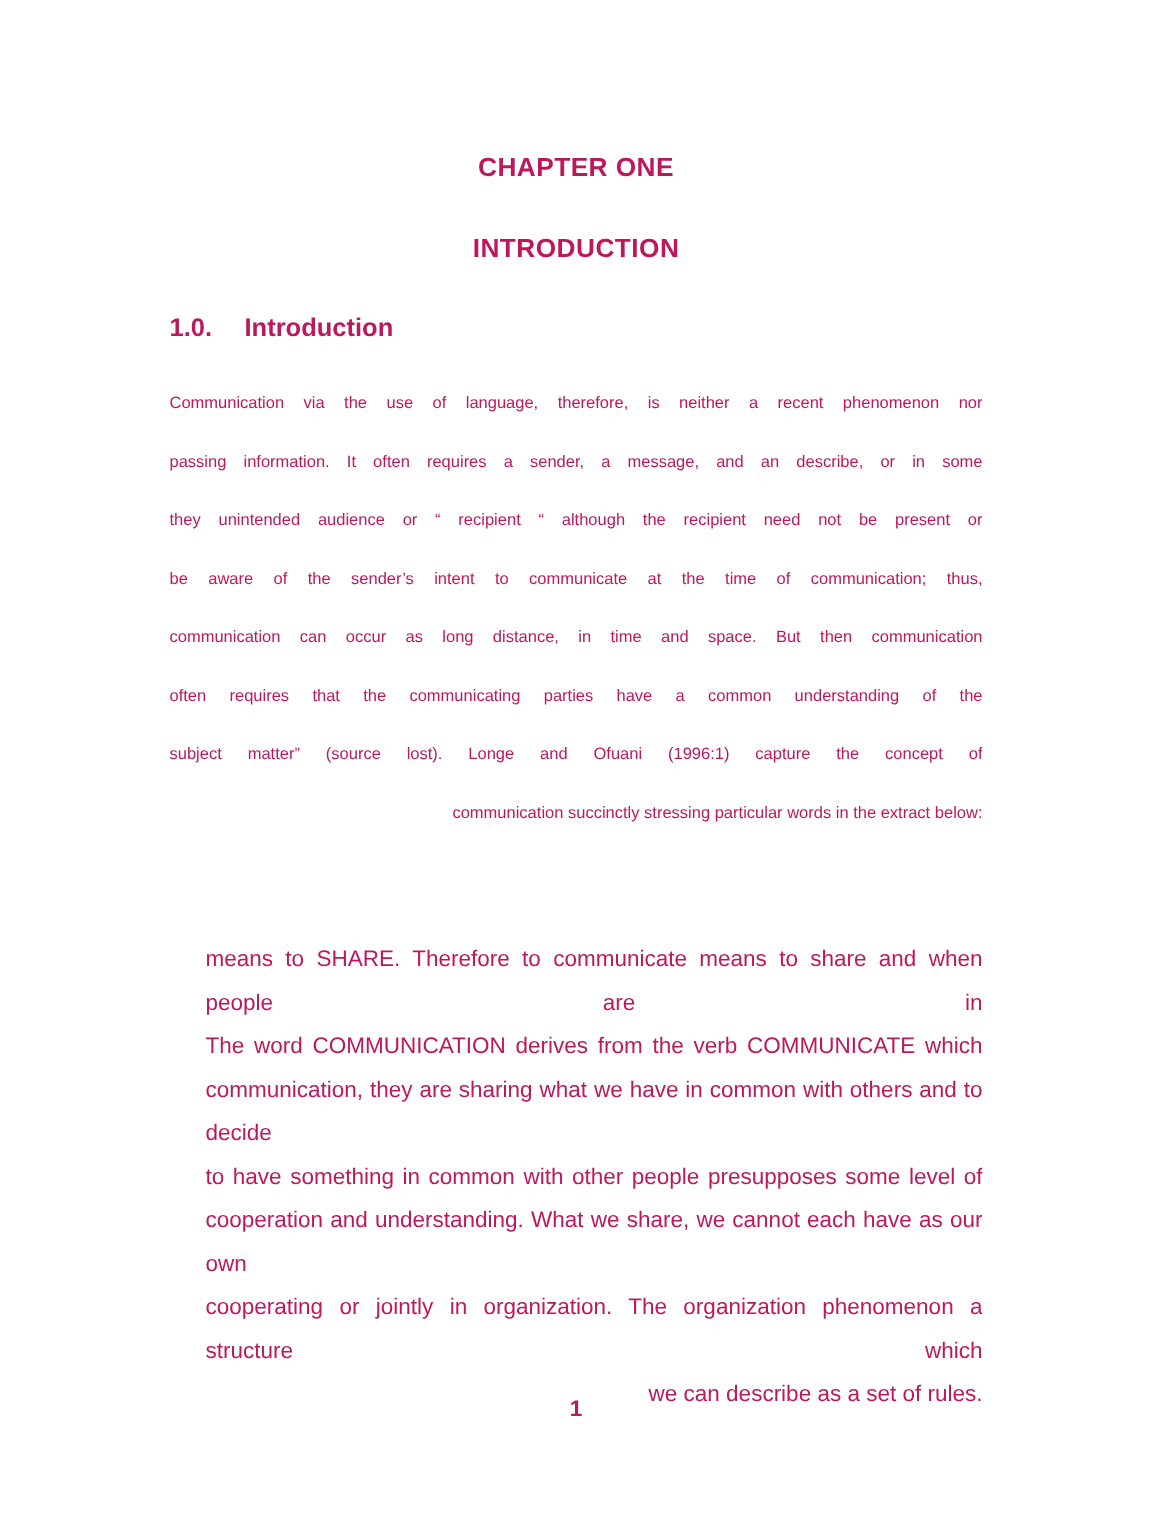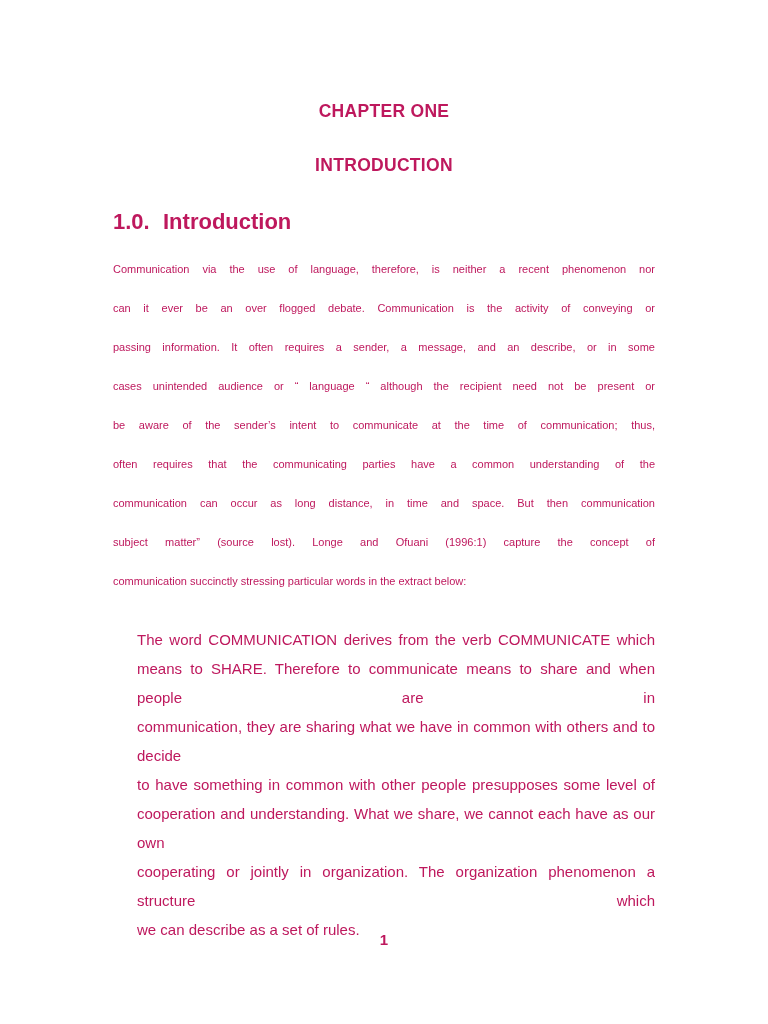--- a/index.html
+++ b/index.html
@@ -25,21 +25,21 @@
     font-size: 17.5px;
     letter-spacing: 0.3px;
   }
   .h-chapter { top: 101px; }
   .h-intro   { top: 155px; }
   .h-section {
     position: absolute;
     top: 209px;
     left: 113px;
     font-weight: 700;
-    font-size: 22px;
+    font-size: 17px;
   }
   .sec-num {
     display: inline-block;
     min-width: 50px;
   }
   .body-par {
     position: absolute;
     top: 250px;
     left: 113px;
     width: 542px;
@@ -54,21 +54,21 @@
     font-size: 15px;
     line-height: 29px;
   }
   .jline {
     text-align: justify;
     text-align-last: justify;
     overflow: hidden;
     white-space: normal;
   }
   .lline {
-    text-align: left;
+    text-align: right;
     overflow: hidden;
   }
   .page-num {
     position: absolute;
     top: 931px;
     left: 0;
     right: 0;
     text-align: center;
     font-size: 15px;
     font-weight: 600;
@@ -82,33 +82,32 @@
   <div class="h-center h-chapter">CHAPTER ONE</div>
 
   <div class="h-center h-intro">INTRODUCTION</div>
 
   <div class="h-section">
     <span class="sec-num">1.0.</span><span class="sec-title">Introduction</span>
   </div>
 
   <div class="body-par">
     <div class="jline">Communication via the use of language, therefore, is neither a recent phenomenon nor</div>
-    <div class="jline">can it ever be an over flogged debate. Communication is the activity of conveying or</div>
     <div class="jline">passing information. It often requires a sender, a message, and an describe, or in some</div>
-    <div class="jline">cases unintended audience or “ language “ although the recipient need not be present or</div>
+    <div class="jline">they unintended audience or “ recipient “ although the recipient need not be present or</div>
     <div class="jline">be aware of the sender’s intent to communicate at the time of communication; thus,</div>
+    <div class="jline">communication can occur as long distance, in time and space. But then communication</div>
     <div class="jline">often requires that the communicating parties have a common understanding of the</div>
-    <div class="jline">communication can occur as long distance, in time and space. But then communication</div>
     <div class="jline">subject matter” (source lost).  Longe and Ofuani (1996:1) capture the concept of</div>
     <div class="lline">communication succinctly stressing particular words in the extract below:</div>
   </div>
 
   <div class="quote">
+    <div class="jline">means to SHARE. Therefore to communicate means to share and when people are in</div>
     <div class="jline">The word COMMUNICATION derives from the verb COMMUNICATE which</div>
-    <div class="jline">means to SHARE. Therefore to communicate means to share and when people are in</div>
     <div class="jline">communication, they are sharing what we have in common with others and to decide</div>
     <div class="jline">to have something in common with other people presupposes some level of</div>
     <div class="jline">cooperation and understanding. What we share, we cannot each have as our own</div>
     <div class="jline">cooperating or jointly in organization. The organization phenomenon a structure which</div>
     <div class="lline">we can describe as a set of rules.</div>
   </div>
 
   <div class="page-num">1</div>
 
 </div>

